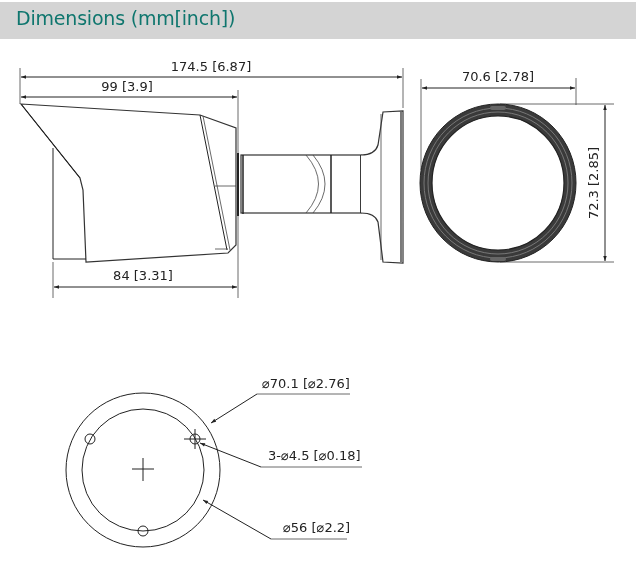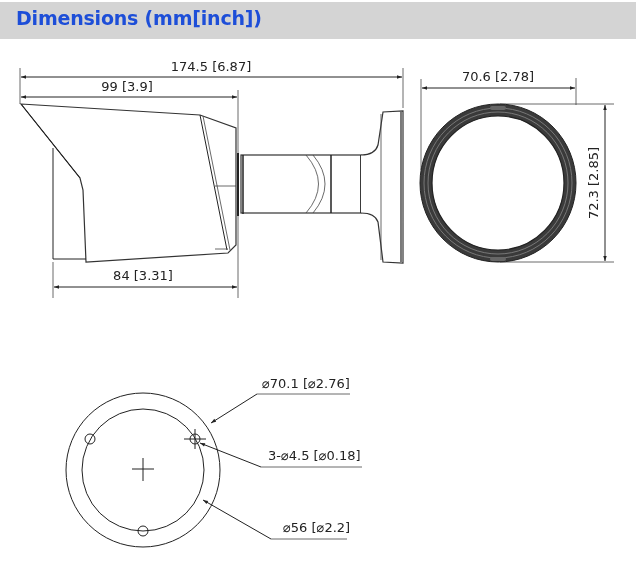--- a/index.html
+++ b/index.html
@@ -3,21 +3,21 @@
   <meta charset="utf-8">
   <style>
     html, body { margin: 0; padding: 0; background: #ffffff; }
     body { width: 640px; height: 568px; position: relative; overflow: hidden; font-family: "DejaVu Sans", sans-serif; }
     .header {
       position: absolute; left: 0; top: 2px; width: 636px; height: 37px;
       background: #d4d4d4;
     }
     .header-title {
       position: absolute; left: 16px; top: 5px;
-      font-family: "DejaVu Sans", sans-serif; font-weight: bold; font-size: 19px; color: #1d4ed8;
+      font-family: "DejaVu Sans", sans-serif; font-weight: normal; font-size: 19px; color: #0f766e;
       letter-spacing: -0.2px;
     }
     svg.drawing { position: absolute; left: 0; top: 0; }
     .dim-text { font-family: "DejaVu Sans", sans-serif; font-size: 13px; fill: #222; }
     .ln { stroke: #222; stroke-width: 1; fill: none; }
     .thin { stroke: #444; stroke-width: 0.8; fill: none; }
     .body { stroke: #333; stroke-width: 1.2; fill: #fff; }
   </style>
 </head>
 <body>

